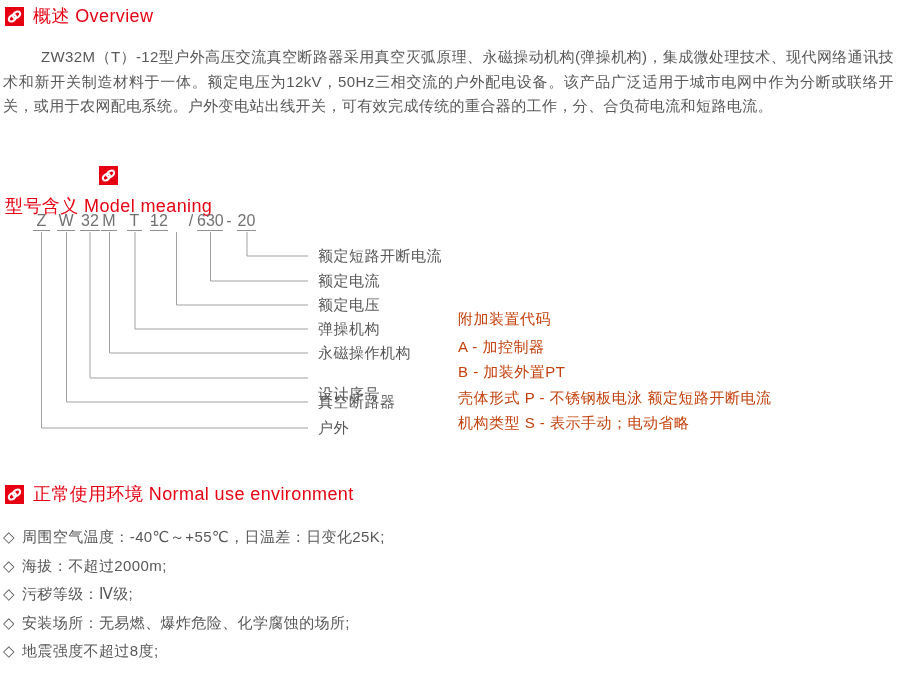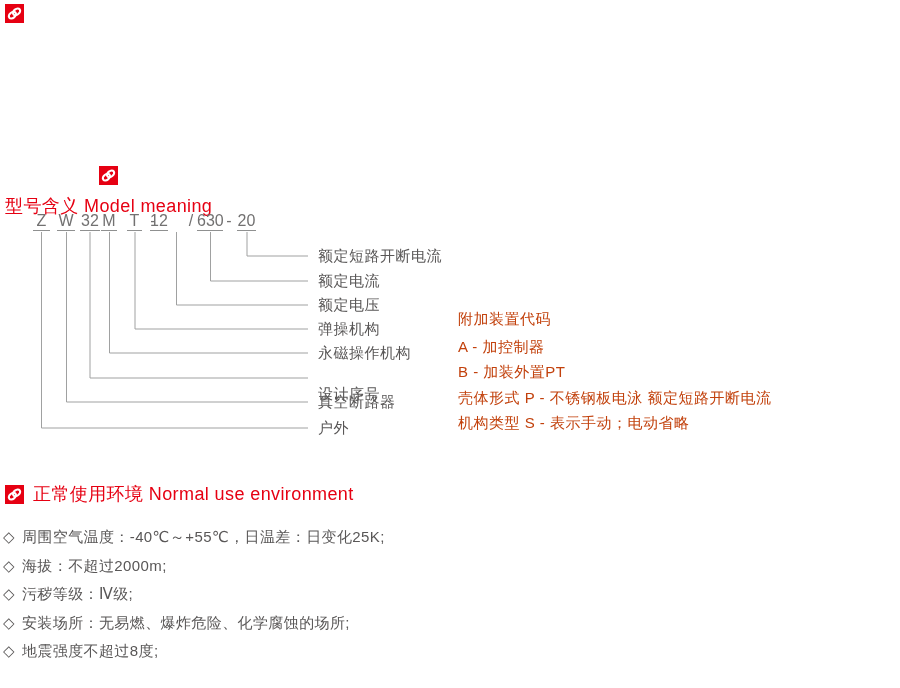--- a/index.html
+++ b/index.html
@@ -47,21 +47,23 @@
 <div class="page">
 
   <div class="sec-header" style="top:4px;">
     <svg class="mark" viewBox="0 0 20 20">
       <rect x="0" y="0" width="20" height="20" fill="#e60012"></rect>
       <g transform="rotate(-38 10 10)" stroke="#ffffff" stroke-width="2.2" fill="none">
         <ellipse cx="7.2" cy="10" rx="4.2" ry="2.9"></ellipse>
         <ellipse cx="12.8" cy="10" rx="4.2" ry="2.9"></ellipse>
       </g>
     </svg>
+    <span class="sec-title">概述 Overview</span>
   </div>
+  <p class="overview-p">ZW32M（T）-12型户外高压交流真空断路器采用真空灭弧原理、永磁操动机构(弹操机构)，集成微处理技术、现代网络通讯技术和新开关制造材料于一体。额定电压为12kV，50Hz三相交流的户外配电设备。该产品广泛适用于城市电网中作为分断或联络开关，或用于农网配电系统。户外变电站出线开关，可有效完成传统的重合器的工作，分、合负荷电流和短路电流。</p>
 
   <div class="sec-header" style="top:166px;flex-direction:column;">
     <svg class="mark" viewBox="0 0 20 20">
       <rect x="0" y="0" width="20" height="20" fill="#e60012"></rect>
       <g transform="rotate(-38 10 10)" stroke="#ffffff" stroke-width="2.2" fill="none">
         <ellipse cx="7.2" cy="10" rx="4.2" ry="2.9"></ellipse>
         <ellipse cx="12.8" cy="10" rx="4.2" ry="2.9"></ellipse>
       </g>
     </svg>
     <span class="sec-title">型号含义 Model meaning</span>

